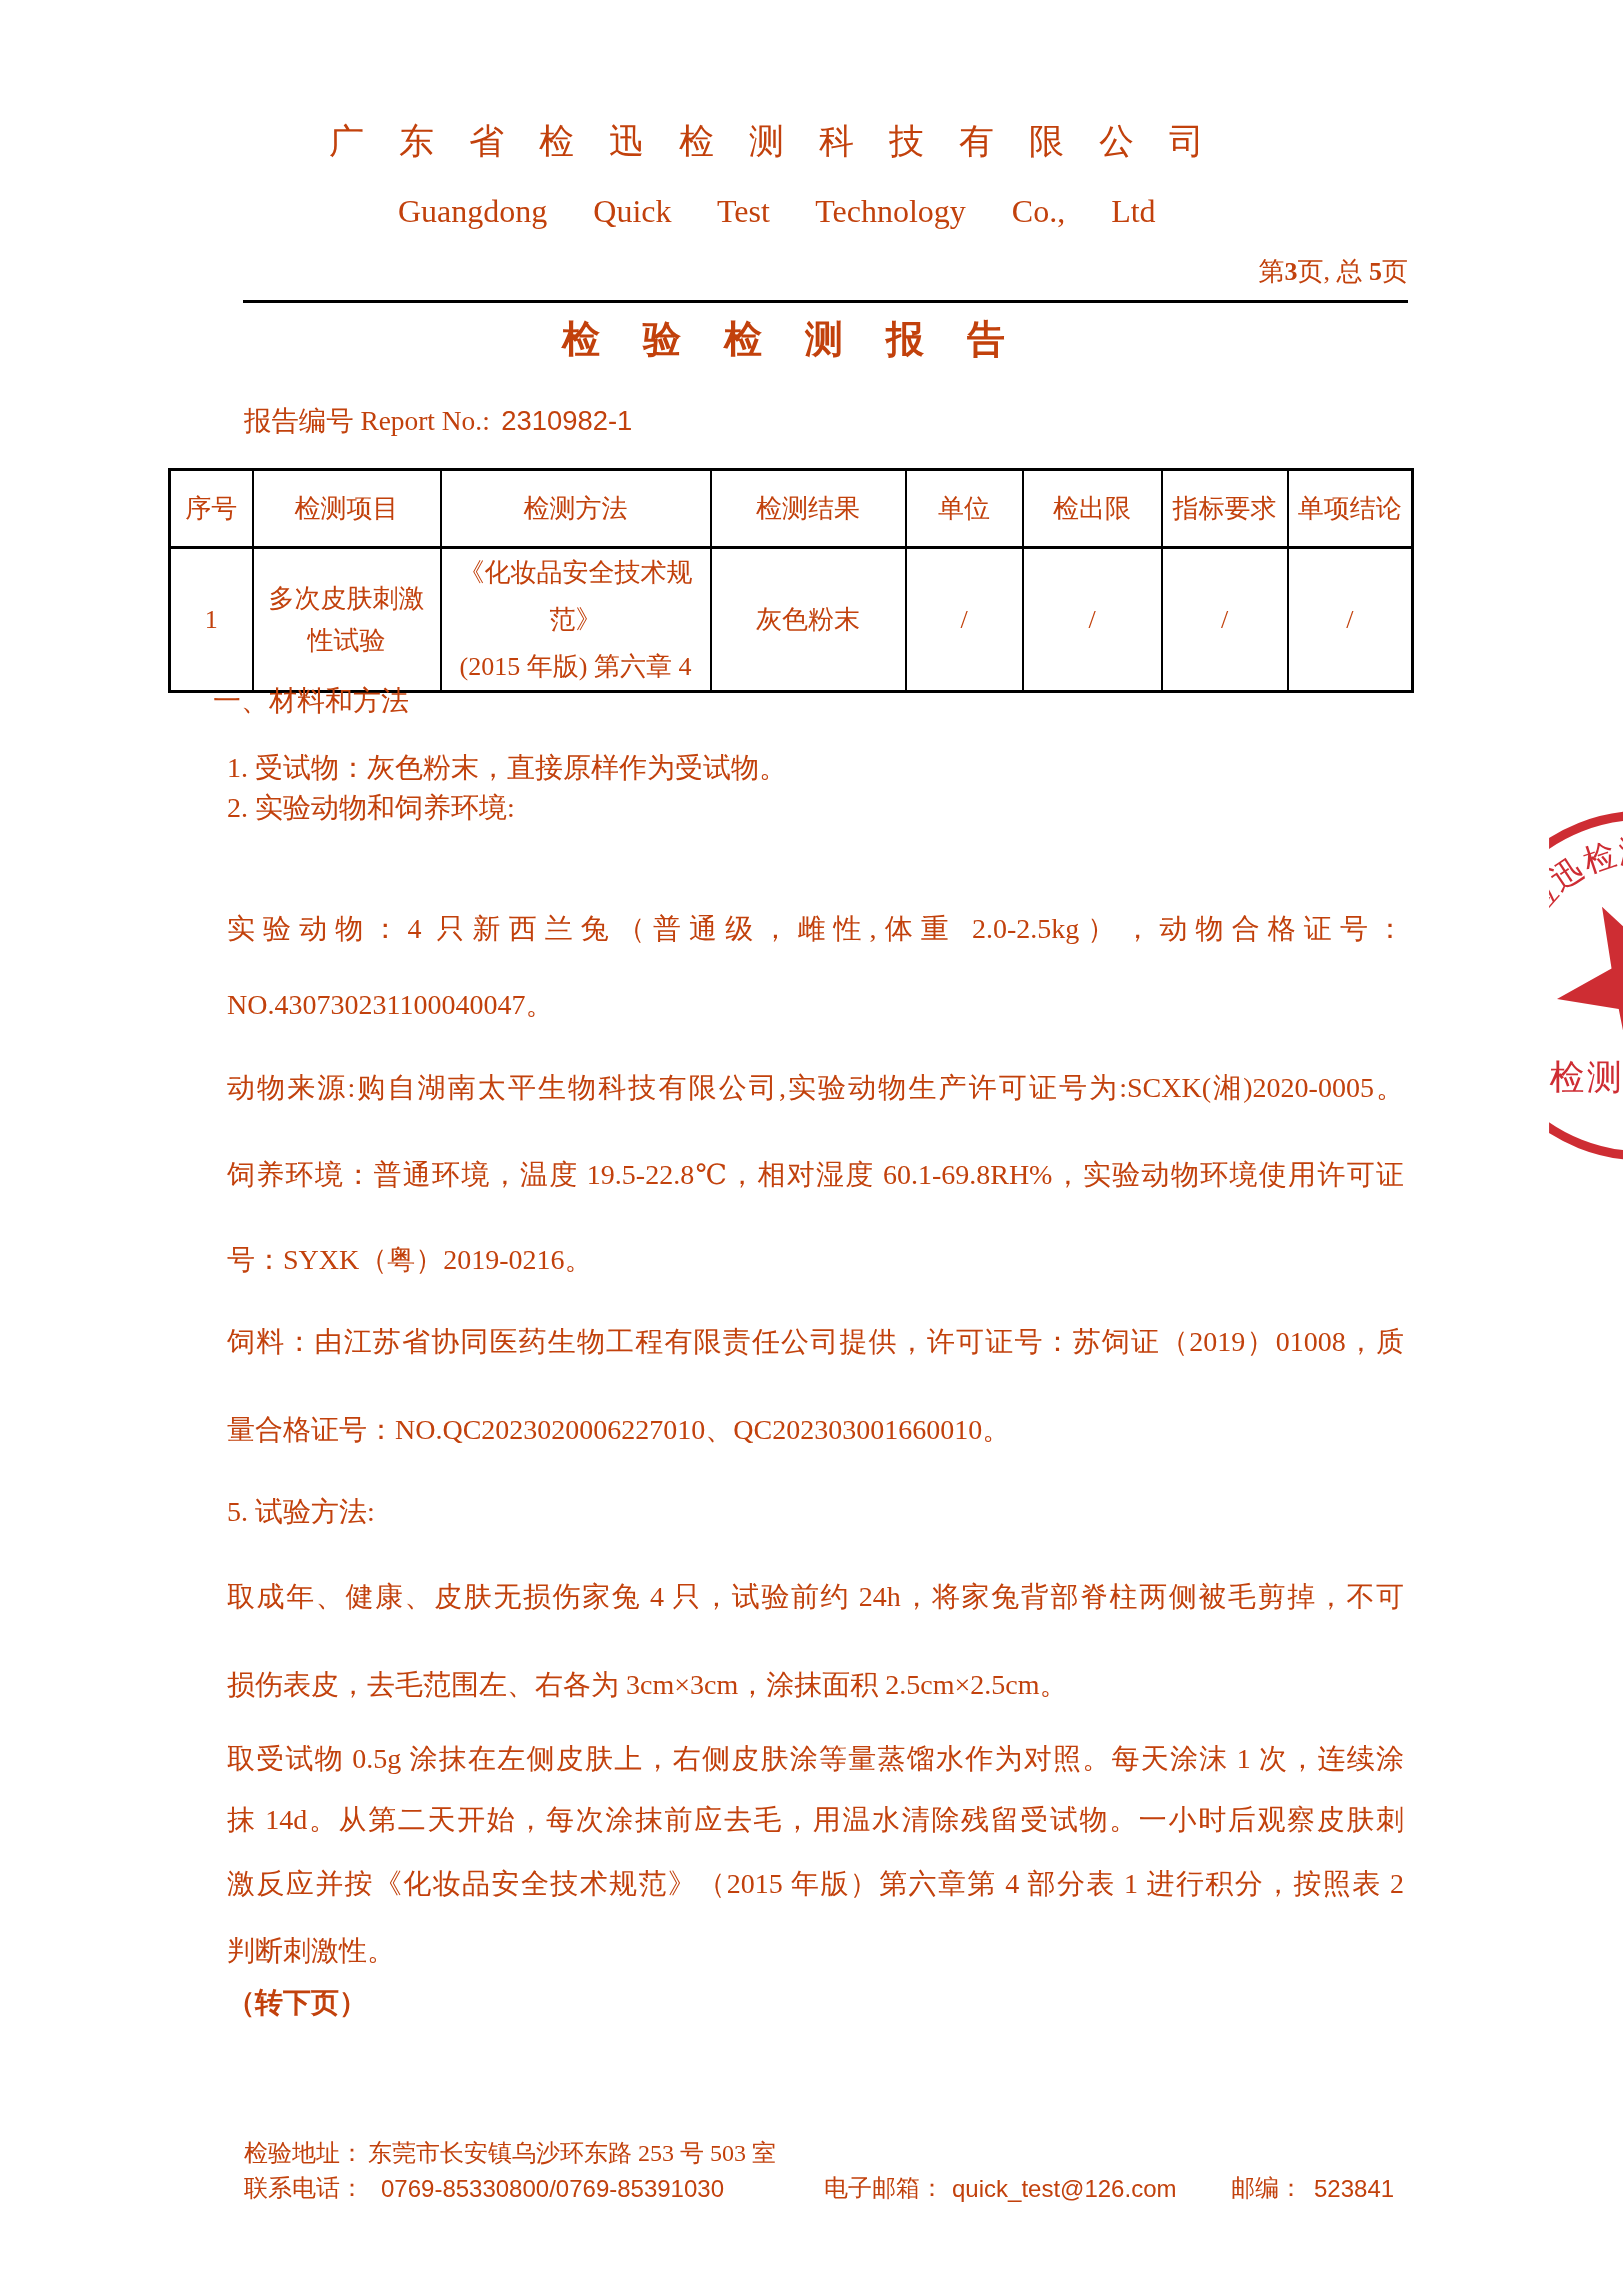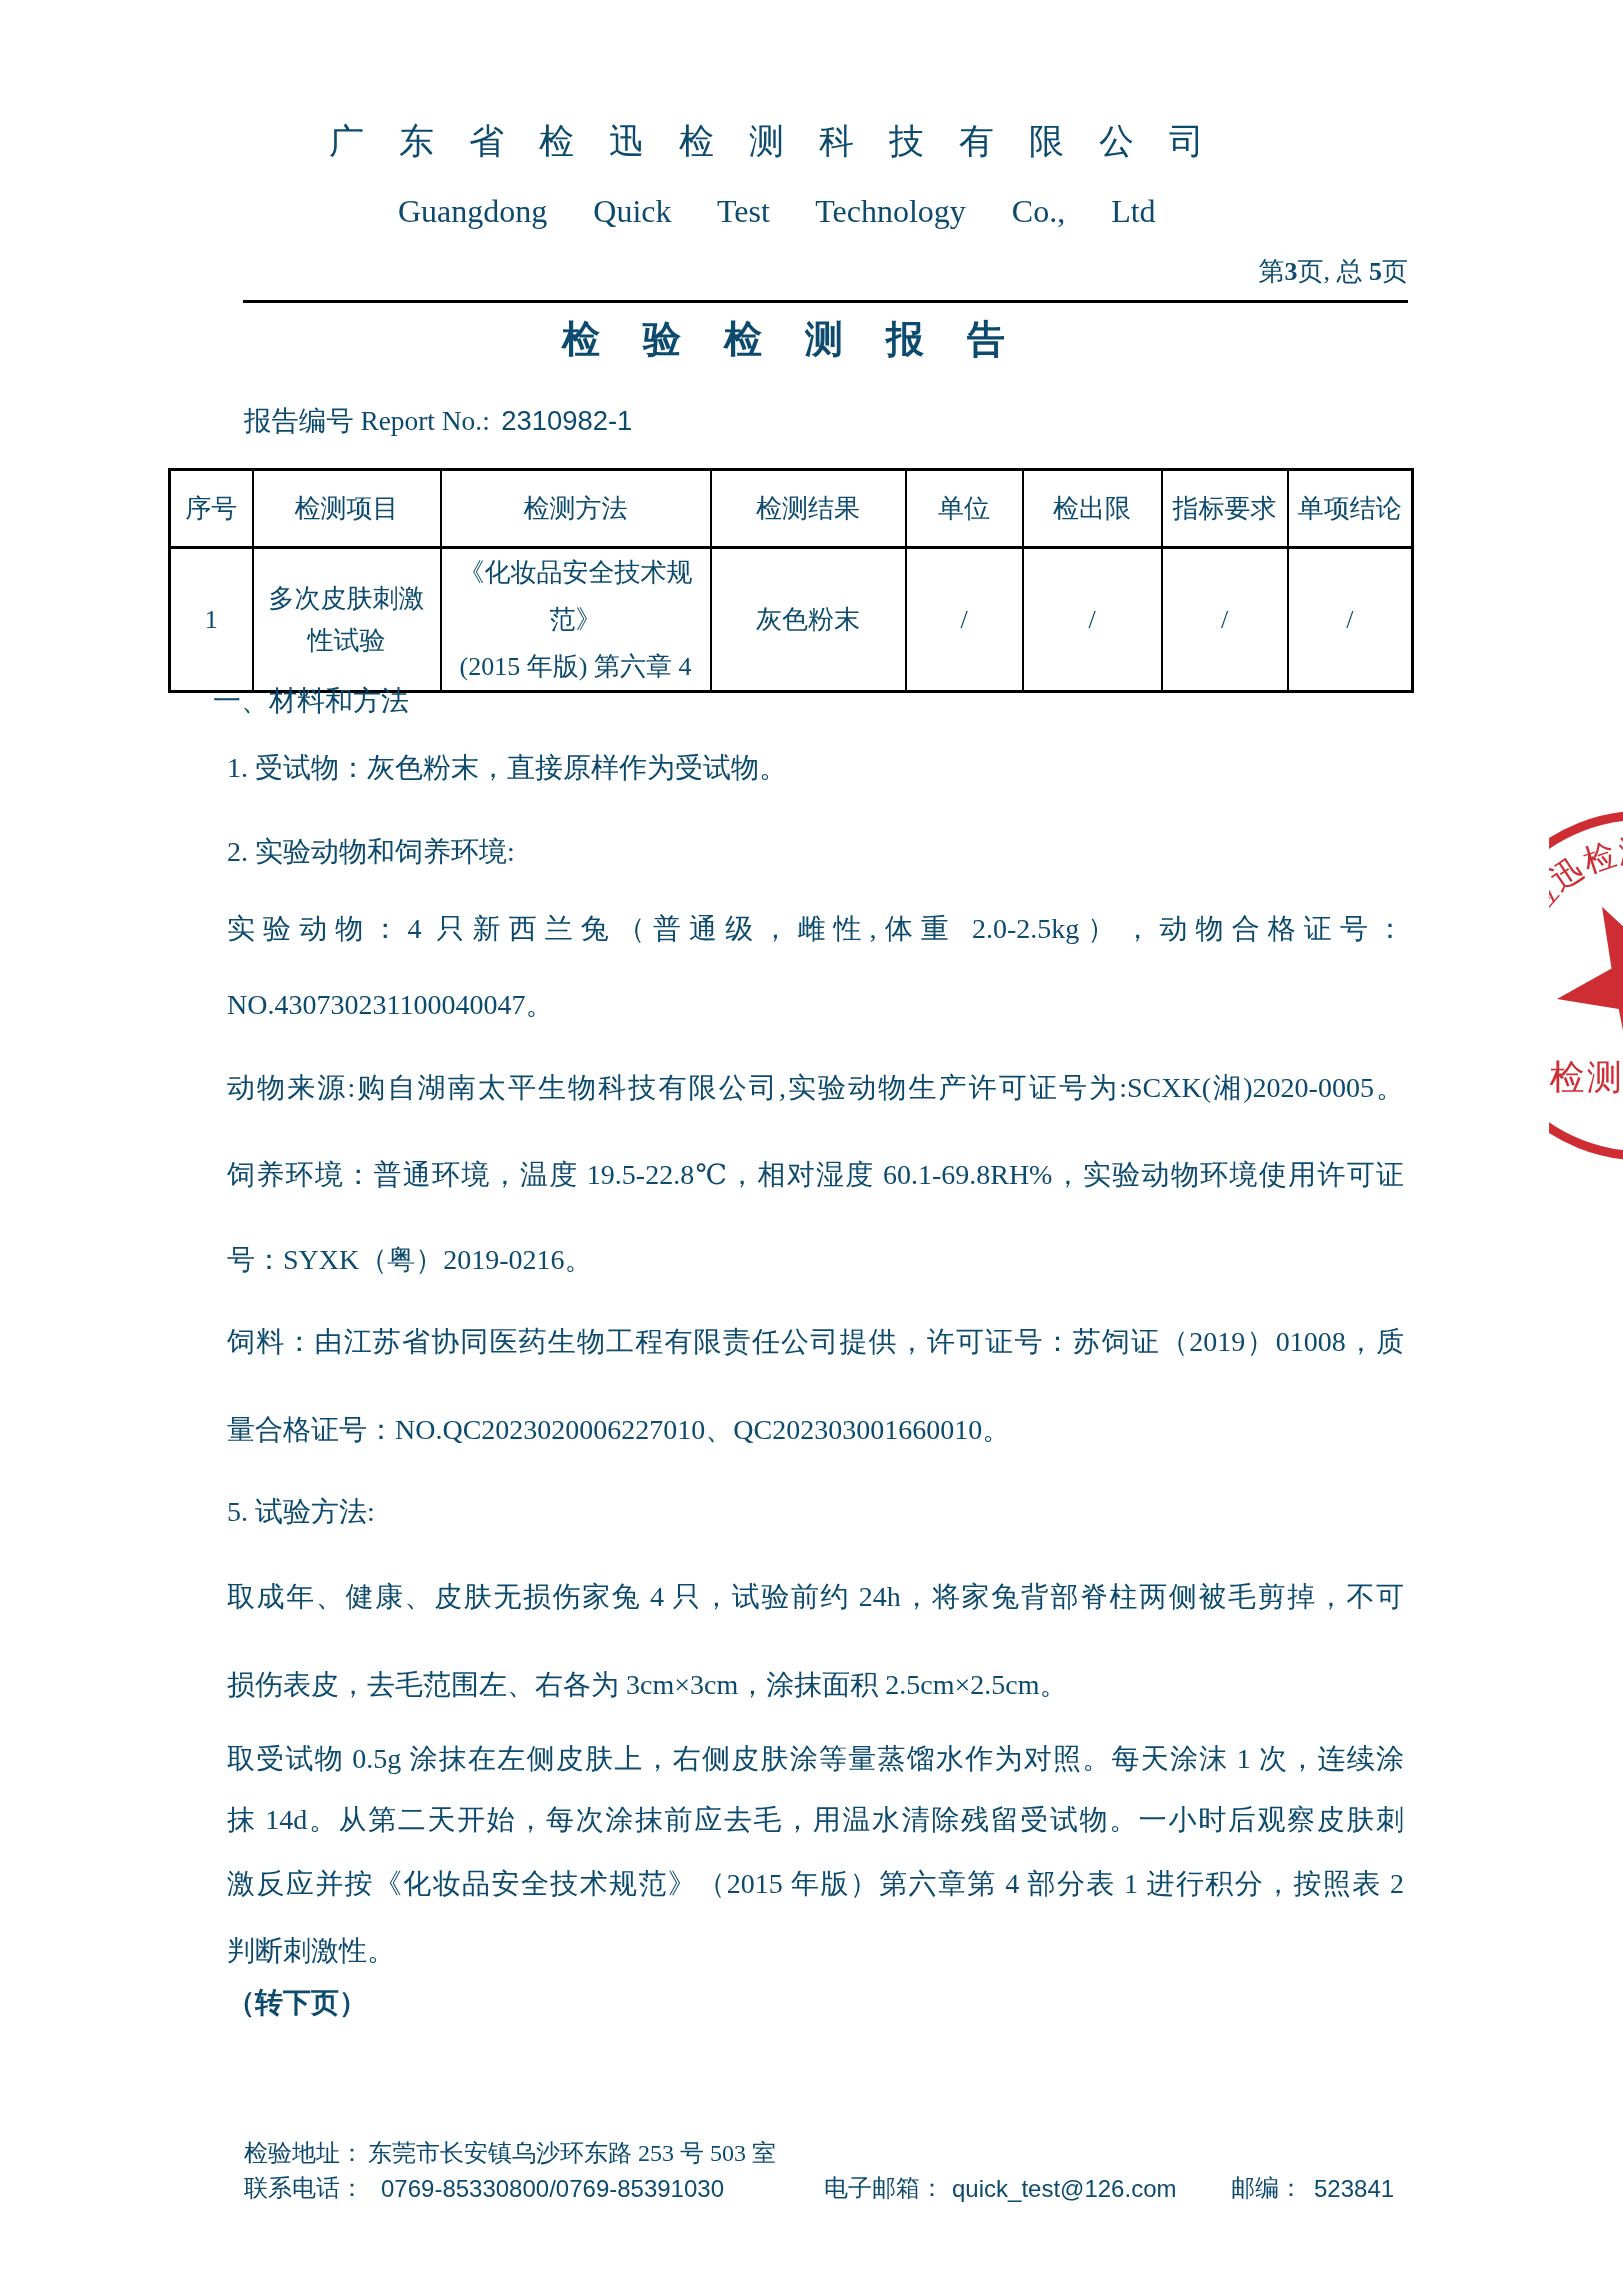--- a/index.html
+++ b/index.html
@@ -2,21 +2,21 @@
 <html style="--seal-color: #cc2229;font-size:13.3px"><head>
 <meta charset="utf-8">
 <style>
   html,body{margin:0;padding:0;background:#e8e8e8;}
   .page{
     position:relative;
     width:1623px;height:2295px;
     background:#ffffff;
     overflow:hidden;
     font-family:"Liberation Serif","DejaVu Serif",serif;
-    color:#0c4a6e;
+    color:#c2410c;
   }
   .abs{position:absolute;}
 
   
   .company-cn{left:329px;top:118px;font-size:35px;line-height:47px;letter-spacing:35px;white-space:nowrap;}
   .company-en{left:398px;top:190px;font-size:32px;line-height:43px;word-spacing:38px;white-space:nowrap;}
   .page-info{right:215px;top:255px;font-size:26px;line-height:33px;white-space:nowrap;}
   .page-info .pgnum{font-weight:bold;}
   .head-rule{left:243px;top:300px;width:1165px;height:3.3px;background:#000;}
 
@@ -121,21 +121,21 @@
         <td>/</td>
         <td>/</td>
         <td>/</td>
         <td>/</td>
       </tr>
     </tbody>
   </table>
 
   <div class="bl sec abs" style="top:682px">一、材料和方法</div>
   <div class="bl abs" style="top:749px">1. 受试物：灰色粉末，直接原样作为受试物。</div>
-  <div class="bl abs" style="top:833px">2. 实验动物和饲养环境:</div>
+  <div class="bl abs" style="top:789px">2. 实验动物和饲养环境:</div>
   <div class="bl j abs" style="top:910px">实验动物：4 只新西兰兔（普通级，雌性,体重 2.0-2.5kg），动物合格证号：</div>
   <div class="bl abs" style="top:986px">NO.430730231100040047。</div>
   <div class="bl j abs" style="top:1069px">动物来源:购自湖南太平生物科技有限公司,实验动物生产许可证号为:SCXK(湘)2020-0005。</div>
   <div class="bl j abs" style="top:1156px">饲养环境：普通环境，温度 19.5-22.8℃，相对湿度 60.1-69.8RH%，实验动物环境使用许可证</div>
   <div class="bl abs" style="top:1241px">号：SYXK（粤）2019-0216。</div>
   <div class="bl j abs" style="top:1323px">饲料：由江苏省协同医药生物工程有限责任公司提供，许可证号：苏饲证（2019）01008，质</div>
   <div class="bl abs" style="top:1411px">量合格证号：NO.QC2023020006227010、QC202303001660010。</div>
   <div class="bl abs" style="top:1493px">5. 试验方法:</div>
   <div class="bl j abs" style="top:1578px">取成年、健康、皮肤无损伤家兔 4 只，试验前约 24h，将家兔背部脊柱两侧被毛剪掉，不可</div>
   <div class="bl abs" style="top:1666px">损伤表皮，去毛范围左、右各为 3cm×3cm，涂抹面积 2.5cm×2.5cm。</div>

